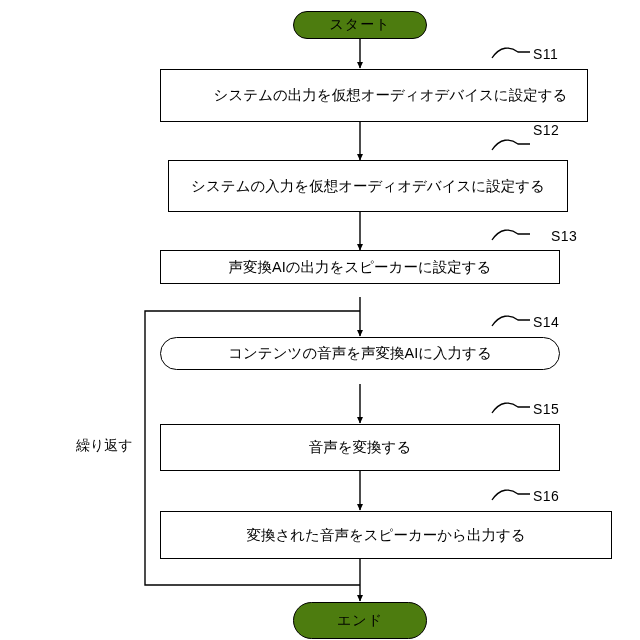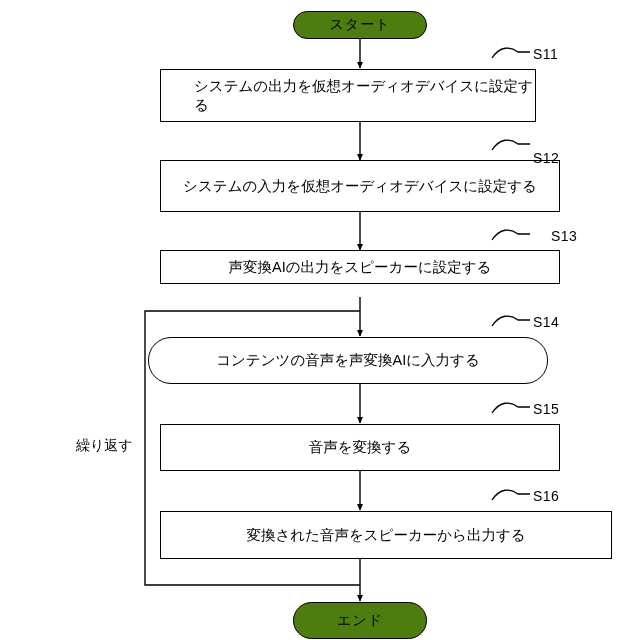--- a/index.html
+++ b/index.html
@@ -92,36 +92,36 @@
     <path d="M492,240 C500,228 510,228 518,234 L530,234" fill="none" stroke="#000" stroke-width="1.3"></path>
     <path d="M492,326 C500,314 510,314 518,320 L530,320" fill="none" stroke="#000" stroke-width="1.3"></path>
     <path d="M492,413 C500,401 510,401 518,407 L530,407" fill="none" stroke="#000" stroke-width="1.3"></path>
     <path d="M492,500 C500,488 510,488 518,494 L530,494" fill="none" stroke="#000" stroke-width="1.3"></path>
   </svg>
 
   <div class="terminator" style="left:293px; top:11px; width:134px; height:28px;">
     <span>スタート</span>
   </div>
 
-  <div class="process" style="left:160px; top:69px; width:376px; height:53px;padding-left:33px;">
+  <div class="process" style="left:160px; top:69px; width:428px; height:53px;padding-left:33px;">
     <span>システムの出力を仮想オーディオデバイスに設定する</span>
   </div>
   <div class="step-label" style="left:533px; top:46px;">S11</div>
 
-  <div class="process" style="left:160px; top:160px; width:400px; height:52px;">
+  <div class="process" style="left:168px; top:160px; width:400px; height:52px;">
     <span>システムの入力を仮想オーディオデバイスに設定する</span>
   </div>
-  <div class="step-label" style="left:533px; top:150px;">S12</div>
+  <div class="step-label" style="left:533px; top:122px;">S12</div>
 
   <div class="process" style="left:160px; top:250px; width:400px; height:34px;">
     <span>声変換AIの出力をスピーカーに設定する</span>
   </div>
   <div class="step-label" style="left:551px; top:228px;">S13</div>
 
-  <div class="process" style="left:148px; top:337px; width:400px; height:47px;border-radius:23px;">
+  <div class="process" style="left:160px; top:337px; width:400px; height:33px;border-radius:23px;">
     <span>コンテンツの音声を声変換AIに入力する</span>
   </div>
   <div class="step-label" style="left:533px; top:314px;">S14</div>
 
   <div class="process" style="left:160px; top:424px; width:400px; height:47px;">
     <span>音声を変換する</span>
   </div>
   <div class="step-label" style="left:533px; top:401px;">S15</div>
 
   <div class="process" style="left:160px; top:511px; width:452px; height:48px;">

